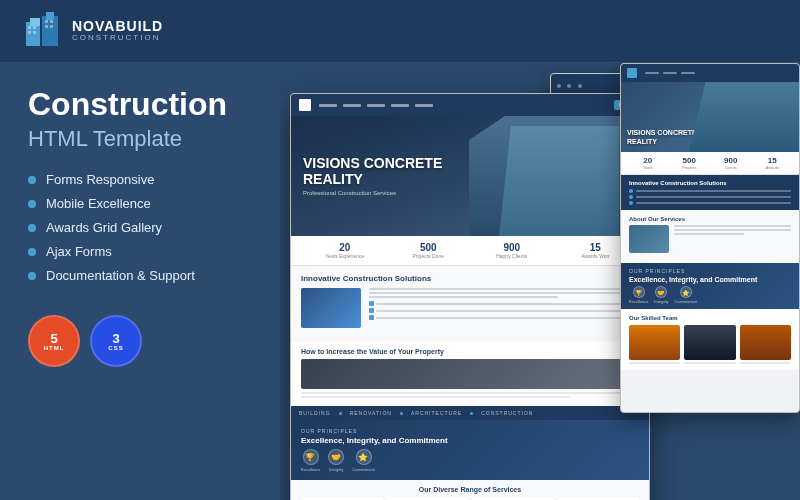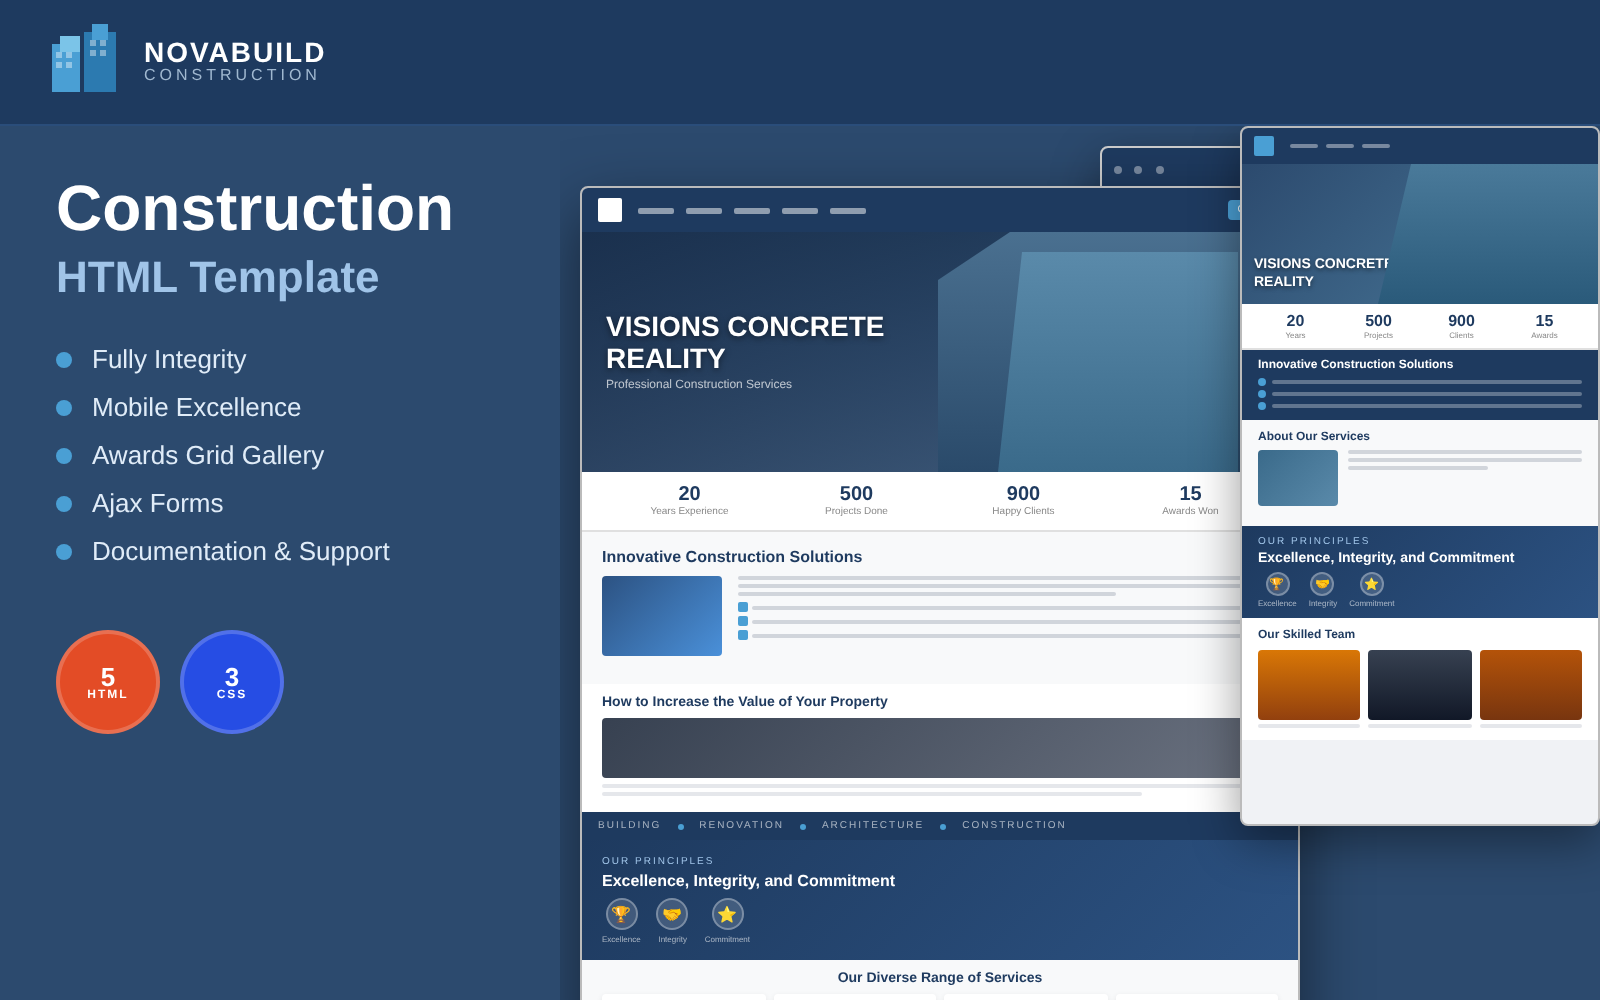--- a/index.html
+++ b/index.html
@@ -61,21 +61,21 @@
     }
     .title-construction {
       font-size: 32px;
       font-weight: 800;
       color: #ffffff;
       line-height: 1.1;
       margin-bottom: 4px;
     }
     .title-html {
       font-size: 22px;
-      font-weight: 700;
+      font-weight: 400;
       color: #a0c4e8;
       margin-bottom: 20px;
     }
     .features-list {
       list-style: none;
       display: flex;
       flex-direction: column;
       gap: 9px;
       margin-bottom: 28px;
     }
@@ -617,21 +617,21 @@
 
 <div class="main">
 
   <div class="left-panel">
     <div class="title-construction">Construction</div>
     <div class="title-html">HTML Template</div>
 
     <ul class="features-list">
       <li>
         <span class="bullet"></span>
-        <span>Fully Integrity</span>
+        <span>Forms Responsive</span>
       </li>
       <li>
         <span class="bullet"></span>
         <span>Mobile Excellence</span>
       </li>
       <li>
         <span class="bullet"></span>
         <span>Awards Grid Gallery</span>
       </li>
       <li>

